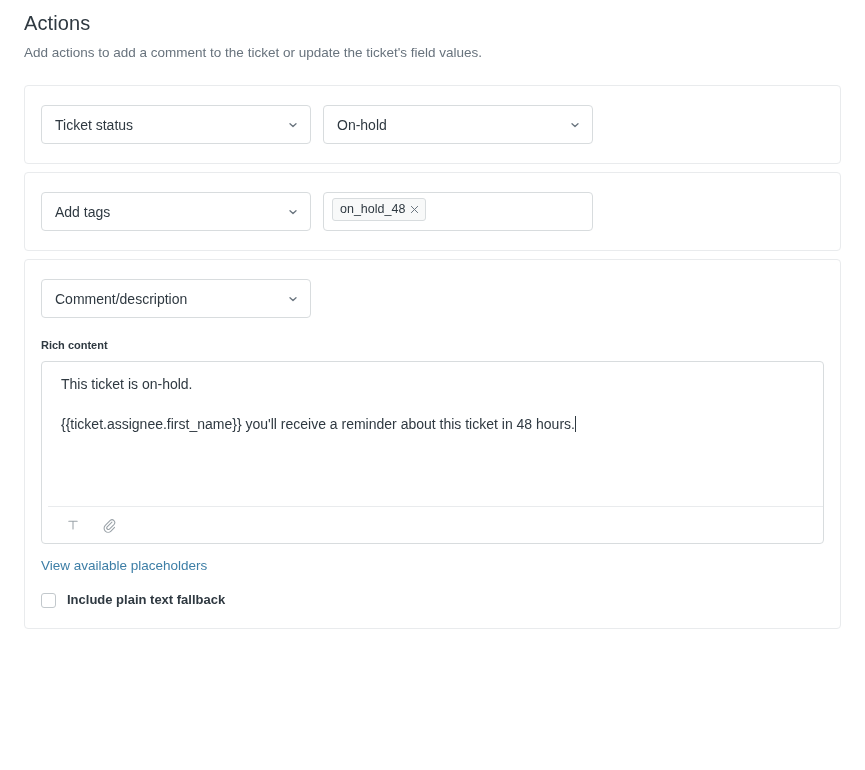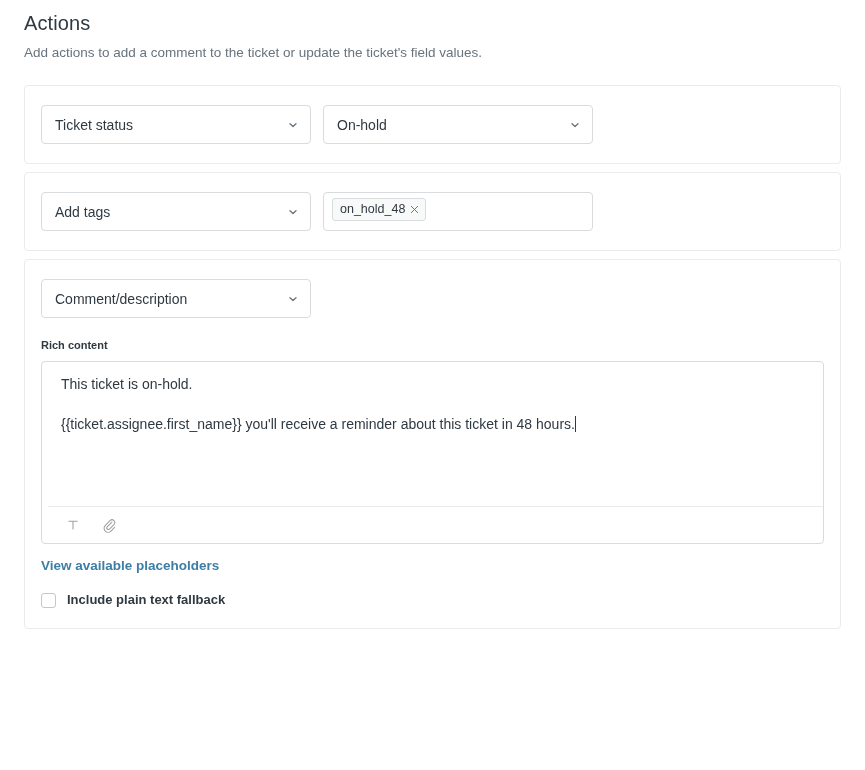--- a/index.html
+++ b/index.html
@@ -189,21 +189,20 @@
   .tool-btn svg { display: block; }
 
   .placeholder-link {
     display: inline-block;
     margin-top: 13px;
     font-size: 13.5px;
     color: #3d7ea6;
     text-decoration: none;
     line-height: 18px;
     cursor: pointer;
-    font-weight: bold;
   }
 
   
   .fallback {
     margin-top: 16px;
     display: flex;
     align-items: flex-start;
     gap: 11px;
   }
   .checkbox {

